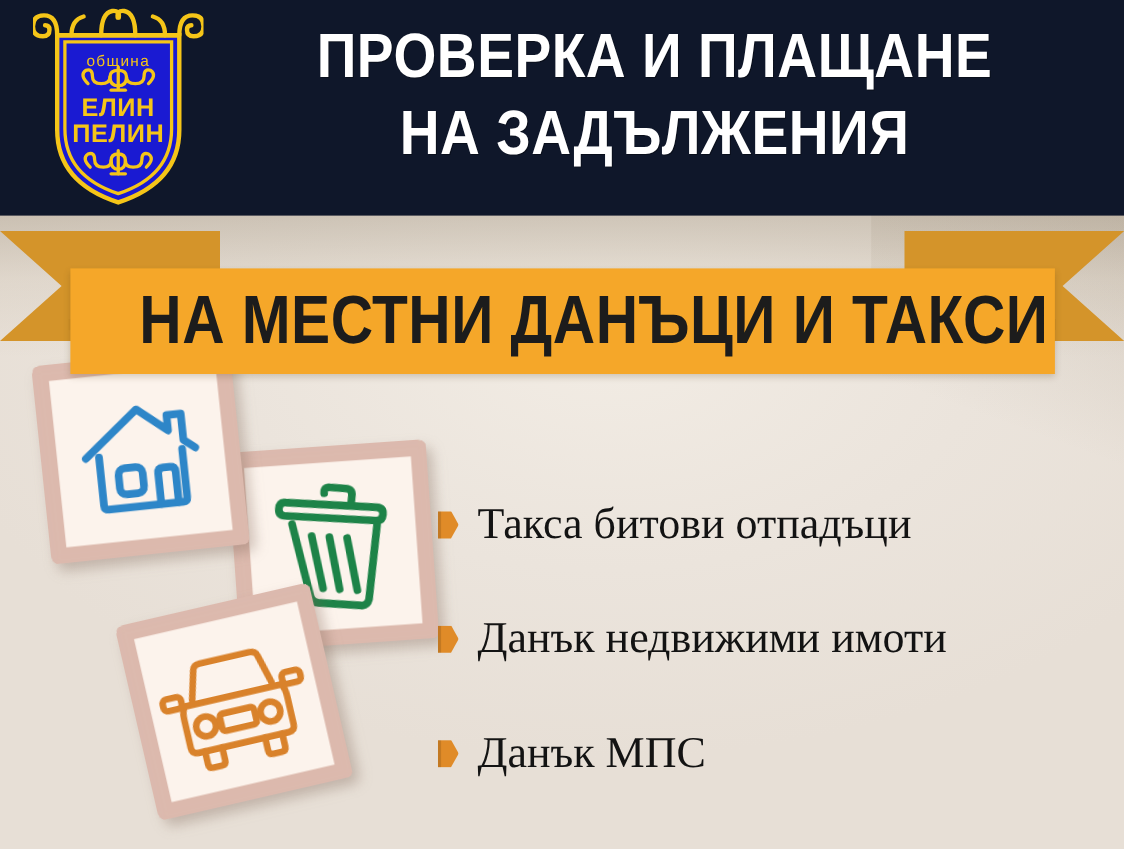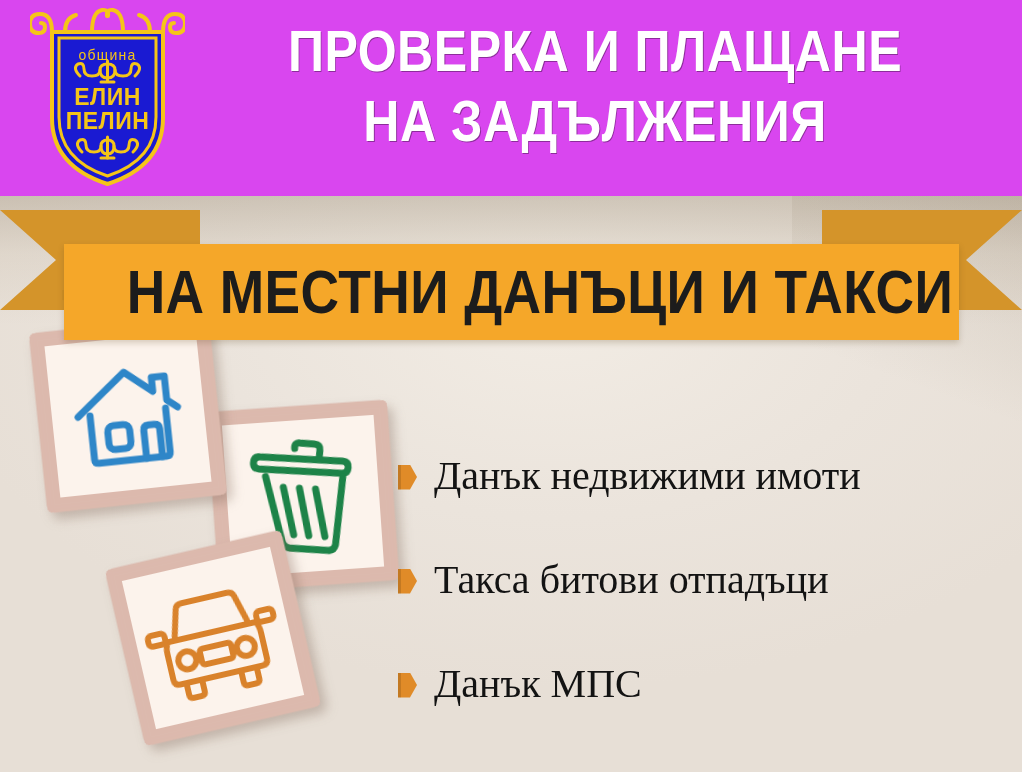--- a/index.html
+++ b/index.html
@@ -36,21 +36,21 @@
     position: absolute;
     right: 0; top: 195px; width: 230px; height: 300px;
     background: linear-gradient(200deg, rgba(140,125,102,0.20) 0%, rgba(140,125,102,0.0) 60%);
   }
 
   
   .header {
     position: absolute;
     left: 0; top: 0;
     width: 1022px; height: 196px;
-    background: #d946ef;
+    background: #0f172a;
     z-index: 5;
     padding-left: 20px;
   }
   .header-title {
     position: absolute;
     left: 185px; top: 17px;
     width: 820px;
     text-align: center;
     color: #ffffff;
     font-family: "Liberation Sans Narrow", "Liberation Sans", sans-serif;
@@ -319,26 +319,26 @@
         <path d="M62 136 L62 148 Q62 152 66 152 L74 152 Q78 152 78 148 L78 136"></path>
         <path d="M118 136 L118 148 Q118 152 122 152 L130 152 Q134 152 134 148 L134 136"></path>
       </g>
     </svg>
   </div>
 
   <div class="bullets">
 
     <div class="bullet-row">
       <span class="bullet-mark"></span>
-      <span class="bullet-label">Данък недвижими имоти</span>
+      <span class="bullet-label">Такса битови отпадъци</span>
     </div>
 
     <div class="bullet-row">
       <span class="bullet-mark"></span>
-      <span class="bullet-label">Такса битови отпадъци</span>
+      <span class="bullet-label">Данък недвижими имоти</span>
     </div>
 
     <div class="bullet-row">
       <span class="bullet-mark"></span>
       <span class="bullet-label">Данък МПС</span>
     </div>
 
   </div>
 
 </div>

